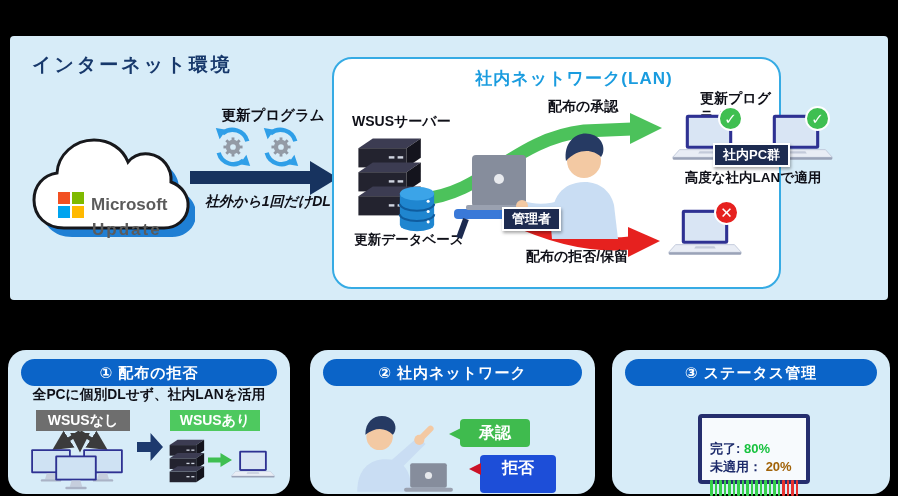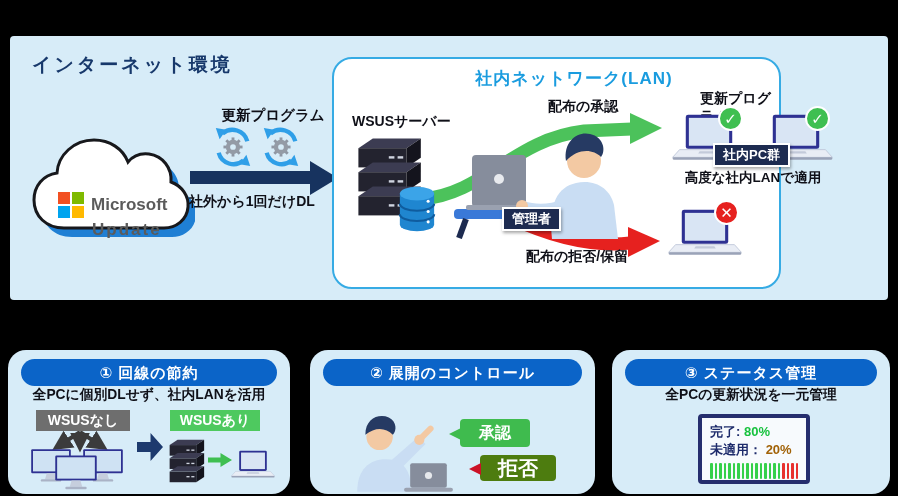--- a/index.html
+++ b/index.html
@@ -19,21 +19,21 @@
   .ms-logo { display:grid; grid-template-columns:12px 12px; grid-template-rows:12px 12px; gap:2px; }
   .ms-logo span { display:block; }
   .ms-sq1{background:#f25022;} .ms-sq2{background:#7fba00;} .ms-sq3{background:#00a4ef;} .ms-sq4{background:#ffb900;}
   .brand-name { font-size:17px; font-weight:600; color:#5b5b5b; }
   .brand-update { font-size:17px; font-weight:600; color:#5b5b5b; margin-left:34px; margin-top:2px; letter-spacing:2px; }
 
   .update-label-left { left:188px; top:70px; width:150px; text-align:center; font-size:14.5px; }
   .sync-icon { width:42px; height:42px; }
   .dl-arrow-shaft { left:180px; top:135px; width:122px; height:13px; background:#17335f; }
   .dl-arrow-head { left:300px; top:125px; width:0; height:0; border-left:28px solid #17335f; border-top:17px solid transparent; border-bottom:17px solid transparent; }
-  .dl-note { left:164px; top:157px; width:156px; text-align:center; font-size:14px; }
+  .dl-note { left:180px; top:157px; width:156px; text-align:center; font-size:14px;font-style:italic; }
 
   
   .lan-box { left:322px; top:21px; width:449px; height:232px; background:#fff; border:2.5px solid #36abe4; border-radius:20px; }
   .lan-title { left:0; top:8px; width:480px; text-align:center; font-size:17px; font-weight:700; color:#1a9cdf; letter-spacing:1px; }
   .lan-label { font-size:14px; font-weight:700; color:#0f1018; }
   .navy-tag { background:#1d2b50; color:#fff; font-size:13px; font-weight:700; border:2px solid #fff; padding:1px 8px; box-shadow:1px 2px 3px rgba(0,0,0,.35); white-space:nowrap; }
   .apply-note { left:328px; top:110px; width:182px; text-align:center; font-size:13.5px; }
 
   .badge { width:25px; height:25px; border-radius:50%; border:2px solid #fff; color:#fff; font-size:15px; font-weight:700; display:flex; align-items:center; justify-content:center; }
   .badge-ok { background:#3fbf51; }
@@ -52,26 +52,26 @@
   .tag-green { background:#4ec95f; }
 
   .arrow-right { clip-path:polygon(0 32%, 52% 32%, 52% 0, 100% 50%, 52% 100%, 52% 68%, 0 68%); }
   .chevron-navy { left:129px; top:83px; width:26px; height:28px; background:#1d3a6e; }
   .arrow-green-sm { left:200px; top:103px; width:24px; height:14px; background:#3fbf51; }
 
   .bubble { color:#fff; font-weight:700; text-align:center; border-radius:4px; }
   .bubble:before { content:""; position:absolute; width:0; height:0; }
   .bubble-approve { left:150px; top:69px; width:70px; height:28px; font-size:16px; line-height:28px; background:#3fbb4e; }
   .bubble-approve:before { left:-11px; top:9px; border-top:6px solid transparent; border-bottom:6px solid transparent; border-right:12px solid #3fbb4e; }
-  .bubble-reject { left:170px; top:105px; width:76px; height:26px; font-size:20px; line-height:26px; background:#4d7c0f; }
+  .bubble-reject { left:170px; top:105px; width:76px; height:38px; font-size:16px; line-height:26px; background:#1d4ed8; }
   .bubble-reject:before { left:-11px; top:8px; border-top:6px solid transparent; border-bottom:6px solid transparent; border-right:12px solid #cb1227; }
 
   .status-panel { left:86px; top:64px; width:112px; height:70px; background:#f7fafd; border:4px solid #252e6e; border-radius:4px; }
   .status-line { margin:0 8px; font-size:13px; font-weight:700; white-space:nowrap; }
-  .status-line.first { margin-top:5px; }
+  .status-line.first { margin-top:22px; }
   .lbl-navy { color:#1d2b6b; } .val-green { color:#17c23e; } .val-red { color:#a16207; }
   .status-bar { display:flex; gap:2px; height:16px; margin:4px 8px 0; }
   .stripe { display:block; width:2.5px; height:100%; border-radius:1px; }
   .stripe-green { background:#35d04a; } .stripe-red { background:#e8302e; }
 </style>
 </head>
 <body>
 
 <svg width="0" height="0" style="position:absolute" aria-hidden="true">
   <defs>
@@ -188,20 +188,21 @@
         </svg>
       <svg class="abs" style="left:64px; top:126px;" width="38" height="48" viewBox="0 0 44 56">
         <path d="M2,10 L2,46 A20,8 0 0 0 42,46 L42,10" fill="#1f86d0"></path>
         <path d="M2,22 A20,8 0 0 0 42,22" fill="none" stroke="#0f5c9e" stroke-width="2.5"></path>
         <path d="M2,34 A20,8 0 0 0 42,34" fill="none" stroke="#0f5c9e" stroke-width="2.5"></path>
         <ellipse cx="22" cy="10" rx="20" ry="8" fill="#3ba4e8"></ellipse>
         <circle cx="35" cy="19" r="1.8" fill="#fff"></circle>
           <circle cx="35" cy="31" r="1.8" fill="#fff"></circle>
           <circle cx="35" cy="43" r="1.8" fill="#fff"></circle>
       </svg>
+      <div class="abs lan-label" style="left:2px; top:172px; width:146px; text-align:center; font-size:13.5px;">更新データベース</div>
 
       <svg class="abs" style="left:118px; top:58px;" width="182" height="122" viewBox="0 0 182 122">
         <rect x="2" y="92" width="112" height="10" rx="4" fill="#3a79d8"></rect>
         <path d="M14,102 L7,121" stroke="#1d2b50" stroke-width="6"></path>
         <path d="M98,102 L105,121" stroke="#1d2b50" stroke-width="6"></path>
         <rect x="20" y="38" width="54" height="52" rx="4" fill="#868d9c"></rect>
         <circle cx="47" cy="62" r="5" fill="#e8eaee"></circle>
         <rect x="14" y="88" width="66" height="5" rx="2" fill="#9aa1b0"></rect>
         <path d="M100,122 C96,86 106,70 124,66 C144,62 158,72 162,88 L166,122 Z" fill="#c9ddf3"></path>
         <path d="M112,82 C96,88 84,88 72,84 L72,95 C86,100 100,99 114,95 Z" fill="#c9ddf3"></path>
@@ -227,21 +228,21 @@
       <div class="abs navy-tag" style="left:379px; top:84px;">社内PC群</div>
 
       <svg class="abs" style="left:332px; top:150px;" width="78" height="48">
           <use href="#sym-laptop"></use>
         </svg>
       <div class="abs badge badge-ng" style="left:380px; top:141px;">✕</div>
     </div>
   </div>
 
   <div class="abs card card-1">
-    <div class="card-pill">① 回線の節約</div>
+    <div class="card-pill">① 配布の拒否</div>
     <div class="card-desc">全PCに個別DLせず、社内LANを活用</div>
     <div class="abs tag tag-gray" style="left:28px; top:60px; width:94px;">WSUSなし</div>
     <div class="abs tag tag-green" style="left:162px; top:60px; width:90px;">WSUSあり</div>
     <svg class="abs" style="left:37px; top:81px;" width="70" height="22" viewBox="0 0 70 22">
       <defs>
           <marker id="mk-dark" markerWidth="5" markerHeight="5" refX="3.6" refY="2.5" orient="auto">
             <path d="M0,0 L5,2.5 L0,5 Z" fill="#3b3b3b"></path>
           </marker>
         </defs>
       <path d="M35,1 L12,16" stroke="#3b3b3b" stroke-width="4" marker-end="url(#mk-dark)"></path>
@@ -261,39 +262,38 @@
     <svg class="abs" style="left:158px; top:88px;" width="40" height="46">
         <use href="#sym-server"></use>
       </svg>
     <div class="abs arrow-right arrow-green-sm"></div>
     <svg class="abs" style="left:222px; top:100px;" width="46" height="29">
         <use href="#sym-laptop"></use>
       </svg>
   </div>
 
   <div class="abs card card-2">
-    <div class="card-pill">② 展開のコントロール</div>
+    <div class="card-pill">② 社内ネットワーク</div>
     <svg class="abs" style="left:35px; top:56px;" width="112" height="86" viewBox="0 0 110 84">
       <path d="M12,84 C12,62 24,52 40,52 C54,52 62,60 64,72 L64,84 Z" fill="#c9ddf3"></path>
       <path d="M40,58 L72,30 L79,37 L50,66 Z" fill="#c9ddf3"></path>
       <path d="M74,32 L84,22" stroke="#f3c9a3" stroke-width="6" stroke-linecap="round"></path>
       <circle cx="73" cy="33" r="5" fill="#f3c9a3"></circle>
       <circle cx="34" cy="30" r="13" fill="#f3c9a3"></circle>
       <path d="M20,28 C20,12 33,7 43,11 C51,15 51,24 47,28 C40,21 30,20 20,28 Z" fill="#263a63"></path>
       <rect x="64" y="56" width="36" height="24" rx="2" fill="#868d9c"></rect>
       <circle cx="82" cy="68" r="3.5" fill="#e6e8ec"></circle>
       <rect x="58" y="80" width="48" height="4" rx="2" fill="#9aa1b0"></rect>
     </svg>
     <div class="abs bubble bubble-approve">承認</div>
     <div class="abs bubble bubble-reject">拒否</div>
   </div>
 
   <div class="abs card card-3">
     <div class="card-pill">③ ステータス管理</div>
-    <div class="card-desc">全PCの更新状況を一元管理</div>
     <div class="abs status-panel">
       <div class="status-line first">
         <span class="lbl-navy">完了:</span>
         <span class="val-green">80%</span>
       </div>
       <div class="status-line">
         <span class="lbl-navy">未適用：</span>
         <span class="val-red">20%</span>
       </div>
       <div class="status-bar">

